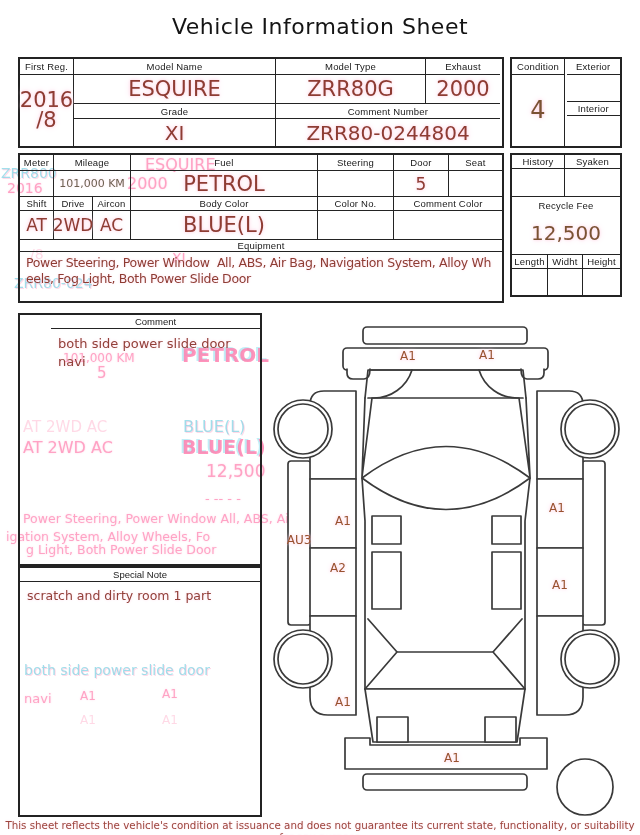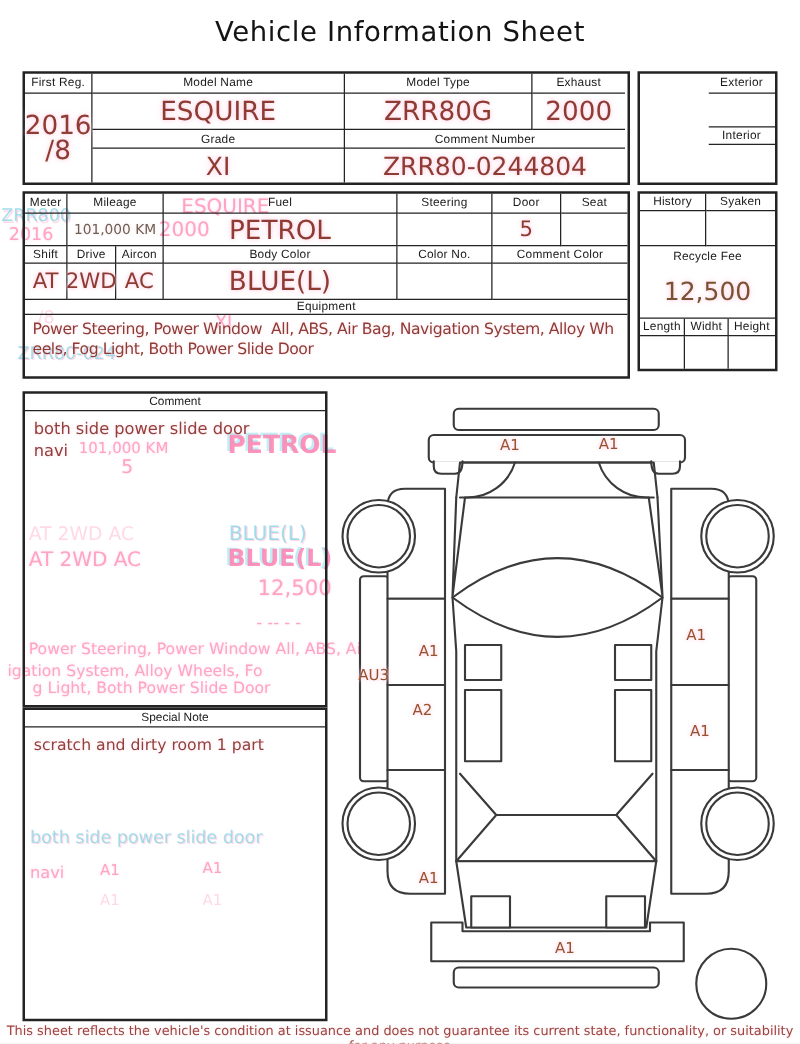--- a/index.html
+++ b/index.html
@@ -40,21 +40,21 @@
             word-break:break-all;white-space:pre-wrap;}
   
   .fees{left:510px;top:153px;width:112px;height:144px;display:grid;
         grid-template-columns:36px 17px 18px 37px;grid-template-rows:14px 28px 58px 14px 1fr;}
   .recycle{flex-direction:column;justify-content:flex-start;padding-top:3px;}
   
   .noteheader{height:13px;border-bottom:1.5px solid #232323;display:flex;align-items:center;
               justify-content:center;font-size:9.5px;color:#191919;}
   .notebody{padding:6px 7px;font-family:"DejaVu Sans",sans-serif;color:#93403a;
             text-shadow:0 0 3px #ffd9e8;line-height:1.35;}
-  .cbox{left:18px;top:313px;width:244px;height:253px;}
+  .cbox{left:18px;top:313px;width:244px;height:253px;padding-left:31px;}
   .sbox{left:18px;top:566px;width:244px;height:251px;}
   .cbox .notebody{font-size:13px;}
   .sbox .notebody{font-size:12.5px;}
   
   .diagram{position:absolute;left:268px;top:311px;width:365px;height:510px;z-index:2;}
   .dmg{position:absolute;transform:translate(-50%,-50%);font-family:"DejaVu Sans",sans-serif;
        font-size:12px;color:#99522f;text-shadow:0 0 3px #ffd4e4,0 0 6px #ffdcea;white-space:nowrap;}
   
   .ghostlayer{position:absolute;inset:0;z-index:1;pointer-events:none;}
   .ghost{position:absolute;white-space:nowrap;font-family:"DejaVu Sans",sans-serif;line-height:1;}
@@ -126,20 +126,26 @@
     <div class="cell h nbr" style="grid-area:3/3/4/5">Comment Number</div>
     <div class="cell nbb" style="grid-area:4/2/5/3">
         <span class="val s20">XI</span>
       </div>
     <div class="cell nbr nbb" style="grid-area:4/3/5/5">
         <span class="val s20">ZRR80-0244804</span>
       </div>
   </div>
 
   <div class="box cond">
+    <div class="cond-left">
+      <div class="rowline h" style="height:16px;">Condition</div>
+      <div style="height:69px;display:flex;align-items:center;justify-content:center;">
+        <span class="val s24 brown">4</span>
+      </div>
+    </div>
     <div class="cond-right">
       <div class="rowline h" style="height:16px;">Exterior</div>
       <div class="rowline" style="height:27px;">
           <span class="val"></span>
         </div>
       <div class="rowline h" style="height:14px;">Interior</div>
       <div style="height:28px;display:flex;align-items:center;justify-content:center;">
           <span class="val"></span>
         </div>
     </div>

